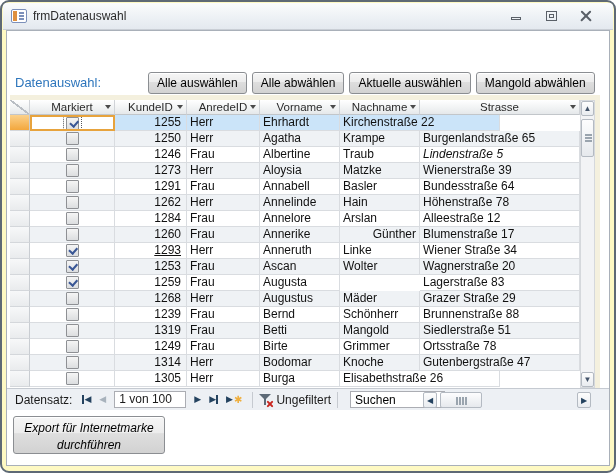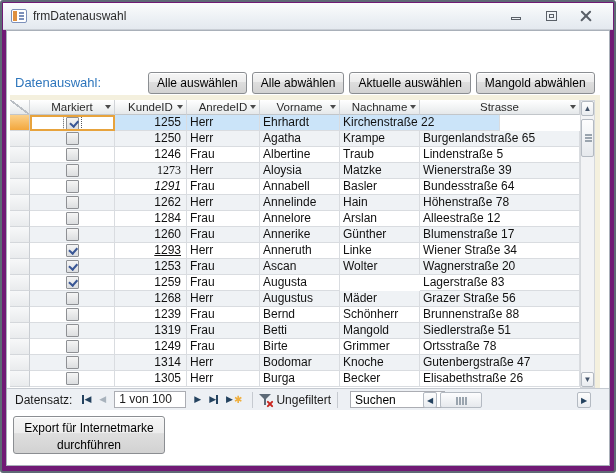--- a/index.html
+++ b/index.html
@@ -1,18 +1,18 @@
 <!DOCTYPE html>
 <html><head>
 <meta charset="utf-8">
 <style>
   html,body{margin:0;padding:0;background:#fff;}
   *{box-sizing:border-box;font-family:"Liberation Sans","DejaVu Sans",sans-serif;}
-  .window{position:relative;width:616px;height:473px;border:2px solid #5E6975;border-radius:3px;
-          background:#701a75;overflow:hidden;}
+  .window{position:relative;width:616px;height:473px;border:2px solid #5E6975;border-radius:9px;
+          background:#fef9c3;overflow:hidden;}
   
   .titlebar{position:absolute;left:1px;top:1px;right:1px;height:27px;
             background:linear-gradient(180deg,#FBFCFD 0%,#EDF1F5 55%,#E4E9EF 100%);
             border-bottom:1px solid #C9CED5;display:flex;align-items:center;padding:0 8px;}
   .form-icon{width:16px;height:14px;border:1px solid #7C90BA;border-radius:2px;background:#fff;
              position:relative;margin-right:6px;flex:0 0 auto;}
   .form-icon .orange{position:absolute;left:1px;top:1px;bottom:1px;width:4px;background:#DE8F3F;}
   .form-icon .l1,.form-icon .l2,.form-icon .l3{position:absolute;left:7px;right:2px;height:2px;background:#7C90BA;}
   .form-icon .l1{top:2px}.form-icon .l2{top:5px}.form-icon .l3{top:8px}
   .title-text{font-size:12px;color:#2B2B2B;flex:1 1 auto;}
@@ -86,21 +86,21 @@
   .searchbox{width:95px;height:17px;border:1px solid #ABADB3;background:#fff;font-size:12px;padding:0 4px;margin-left:6px;}
   .hs-left{position:absolute;left:416px;top:3px;width:14px;height:16px;}
   .hs-thumb{position:absolute;left:433px;top:3px;width:42px;height:16px;border:1px solid #B4BAC2;border-radius:2px;
             background:linear-gradient(180deg,#FDFDFE,#E6E9ED);}
   .hs-thumb .grip{position:absolute;top:4px;left:15px;width:1.5px;height:8px;background:#9AA4AE;box-shadow:3px 0 0 #9AA4AE,6px 0 0 #9AA4AE,9px 0 0 #9AA4AE;}
   .hs-right{position:absolute;right:18px;top:3px;width:14px;height:16px;}
   .hsbtn{border:1px solid #B4BAC2;border-radius:2px;background:linear-gradient(180deg,#FDFDFD,#E9ECF0);
          display:flex;align-items:center;justify-content:center;font-size:8px;color:#24425F;}
   
   .export-btn{position:absolute;left:6px;top:385px;width:152px;height:38px;text-align:center;
-          font-size:12px;line-height:1.4;padding:3px 6px;white-space:normal;}
+          font-size:12px;line-height:1.4;padding:3px 6px;white-space:normal;font-style:italic;}
 </style>
 </head>
 <body>
 
 <div class="window">
 
   <div class="titlebar">
     <span class="form-icon">
       <span class="orange"></span>
         <span class="l1"></span>
@@ -170,39 +170,39 @@
           </div>
           <div class="trow">
             <div class="selcell" style="width: 20px;"></div>
             <div class="cell chk" style="width: 85px;">
               <span class="checkbox"></span>
             </div>
             <div class="cell num" style="width: 72px;">1246</div>
             <div class="cell" style="width: 73px;">Frau</div>
             <div class="cell" style="width: 80px;">Albertine</div>
             <div class="cell" style="width: 80px;">Traub</div>
-            <div class="cell" style="width: 160px;">Lindenstraße 5</div>
-          </div>
-          <div class="trow alt">
-            <div class="selcell" style="width: 20px;"></div>
-            <div class="cell chk" style="width: 85px;">
-              <span class="checkbox"></span>
-            </div>
-            <div class="cell num" style="width: 72px; font-family: Liberation Serif, serif;">1273</div>
+            <div class="cell" style="width: 160px; font-style: italic;">Lindenstraße 5</div>
+          </div>
+          <div class="trow alt">
+            <div class="selcell" style="width: 20px;"></div>
+            <div class="cell chk" style="width: 85px;">
+              <span class="checkbox"></span>
+            </div>
+            <div class="cell num" style="width: 72px;">1273</div>
             <div class="cell" style="width: 73px;">Herr</div>
             <div class="cell" style="width: 80px;">Aloysia</div>
             <div class="cell" style="width: 80px;">Matzke</div>
             <div class="cell" style="width: 160px;">Wienerstraße 39</div>
           </div>
           <div class="trow">
             <div class="selcell" style="width: 20px;"></div>
             <div class="cell chk" style="width: 85px;">
               <span class="checkbox"></span>
             </div>
-            <div class="cell num" style="width: 72px; font-style: italic;">1291</div>
+            <div class="cell num" style="width: 72px;">1291</div>
             <div class="cell" style="width: 73px;">Frau</div>
             <div class="cell" style="width: 80px;">Annabell</div>
             <div class="cell" style="width: 80px;">Basler</div>
             <div class="cell" style="width: 160px;">Bundesstraße 64</div>
           </div>
           <div class="trow alt">
             <div class="selcell" style="width: 20px;"></div>
             <div class="cell chk" style="width: 85px;">
               <span class="checkbox"></span>
             </div>
@@ -224,21 +224,21 @@
             <div class="cell" style="width: 160px;">Alleestraße 12</div>
           </div>
           <div class="trow alt">
             <div class="selcell" style="width: 20px;"></div>
             <div class="cell chk" style="width: 85px;">
               <span class="checkbox"></span>
             </div>
             <div class="cell num" style="width: 72px;">1260</div>
             <div class="cell" style="width: 73px;">Frau</div>
             <div class="cell" style="width: 80px;">Annerike</div>
-            <div class="cell" style="width: 80px;">Günther</div>
+            <div class="cell" style="width: 80px; text-align: right;">Günther</div>
             <div class="cell" style="width: 160px;">Blumenstraße 17</div>
           </div>
           <div class="trow">
             <div class="selcell" style="width: 20px;"></div>
             <div class="cell chk" style="width: 85px;">
               <span class="checkbox checked"></span>
             </div>
             <div class="cell num" style="width: 72px; text-decoration: underline;">1293</div>
             <div class="cell" style="width: 73px;">Herr</div>
             <div class="cell" style="width: 80px;">Anneruth</div>
@@ -269,21 +269,21 @@
           </div>
           <div class="trow alt">
             <div class="selcell" style="width: 20px;"></div>
             <div class="cell chk" style="width: 85px;">
               <span class="checkbox"></span>
             </div>
             <div class="cell num" style="width: 72px;">1268</div>
             <div class="cell" style="width: 73px;">Herr</div>
             <div class="cell" style="width: 80px;">Augustus</div>
             <div class="cell" style="width: 80px;">Mäder</div>
-            <div class="cell" style="width: 160px;">Grazer Straße 56</div>
+            <div class="cell" style="width: 160px;">Grazer Straße 29</div>
           </div>
           <div class="trow">
             <div class="selcell" style="width: 20px;"></div>
             <div class="cell chk" style="width: 85px;">
               <span class="checkbox"></span>
             </div>
             <div class="cell num" style="width: 72px;">1239</div>
             <div class="cell" style="width: 73px;">Frau</div>
             <div class="cell" style="width: 80px;">Bernd</div>
             <div class="cell" style="width: 80px;">Schönherr</div>
@@ -323,21 +323,20 @@
             <div class="cell" style="width: 160px;">Gutenbergstraße 47</div>
           </div>
           <div class="trow">
             <div class="selcell" style="width: 20px;"></div>
             <div class="cell chk" style="width: 85px;">
               <span class="checkbox"></span>
             </div>
             <div class="cell num" style="width: 72px;">1305</div>
             <div class="cell" style="width: 73px;">Herr</div>
             <div class="cell" style="width: 80px;">Burga</div>
-            <div class="cell" style="width: 80px;">Becker</div>
             <div class="cell" style="width: 160px;">Elisabethstraße 26</div>
           </div>
         </div>
     </div>
 
     <div class="vscroll">
       <div class="sbtn" style="top:0;">▲</div>
       <div class="vthumb">
           <span class="grip"></span>
         </div>

